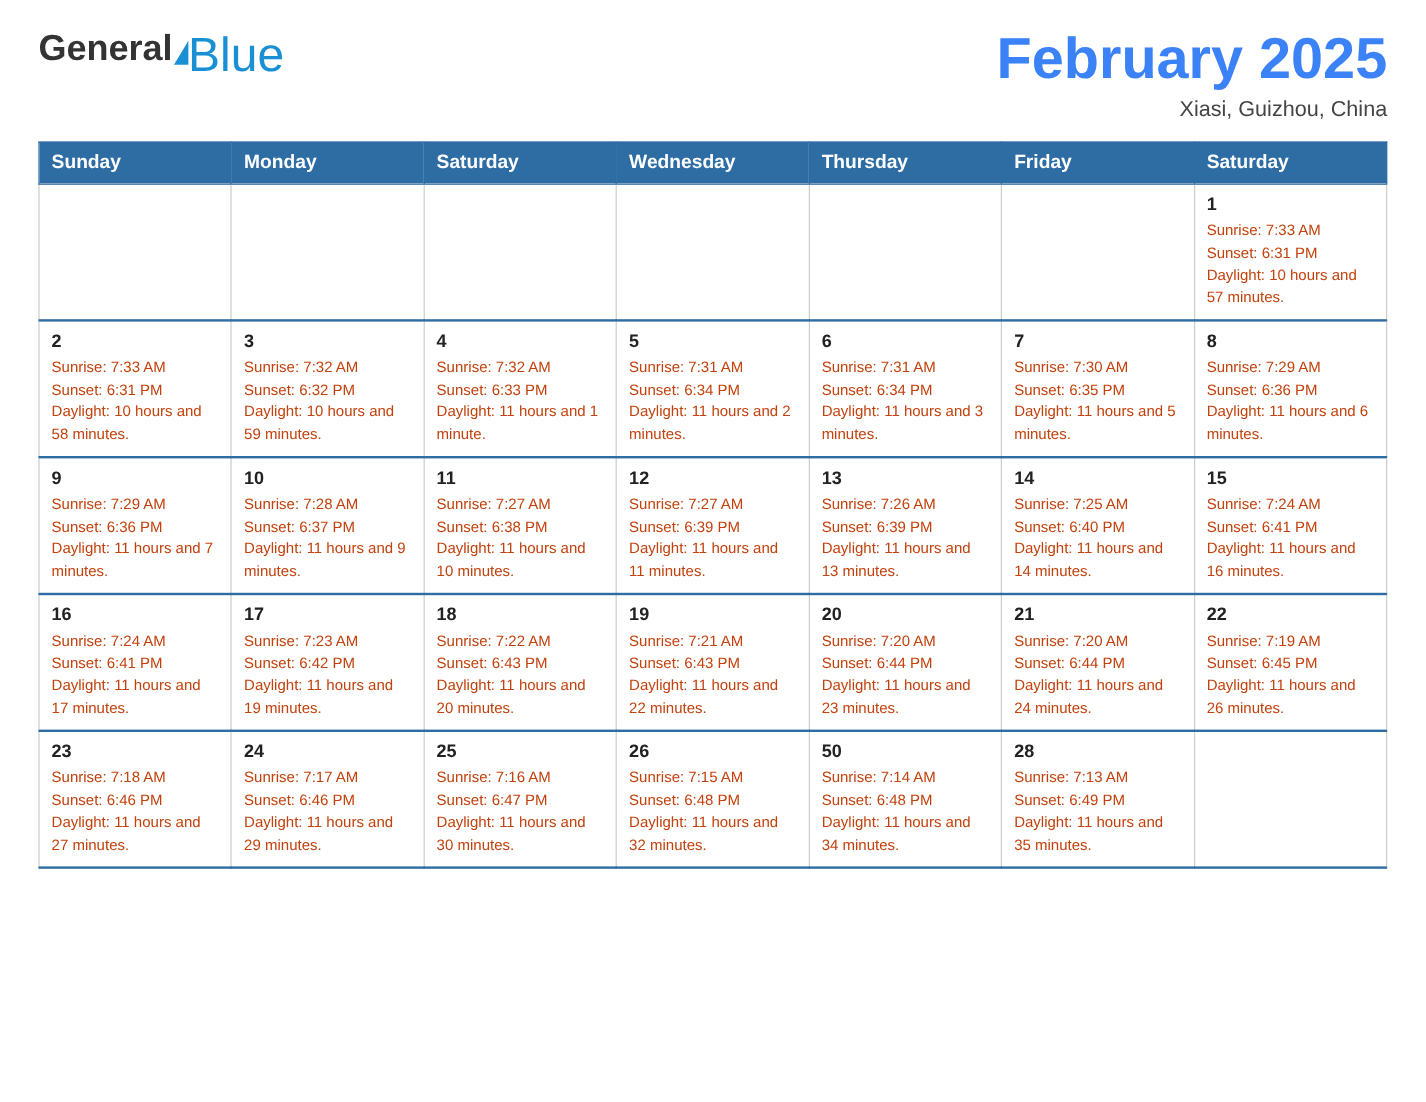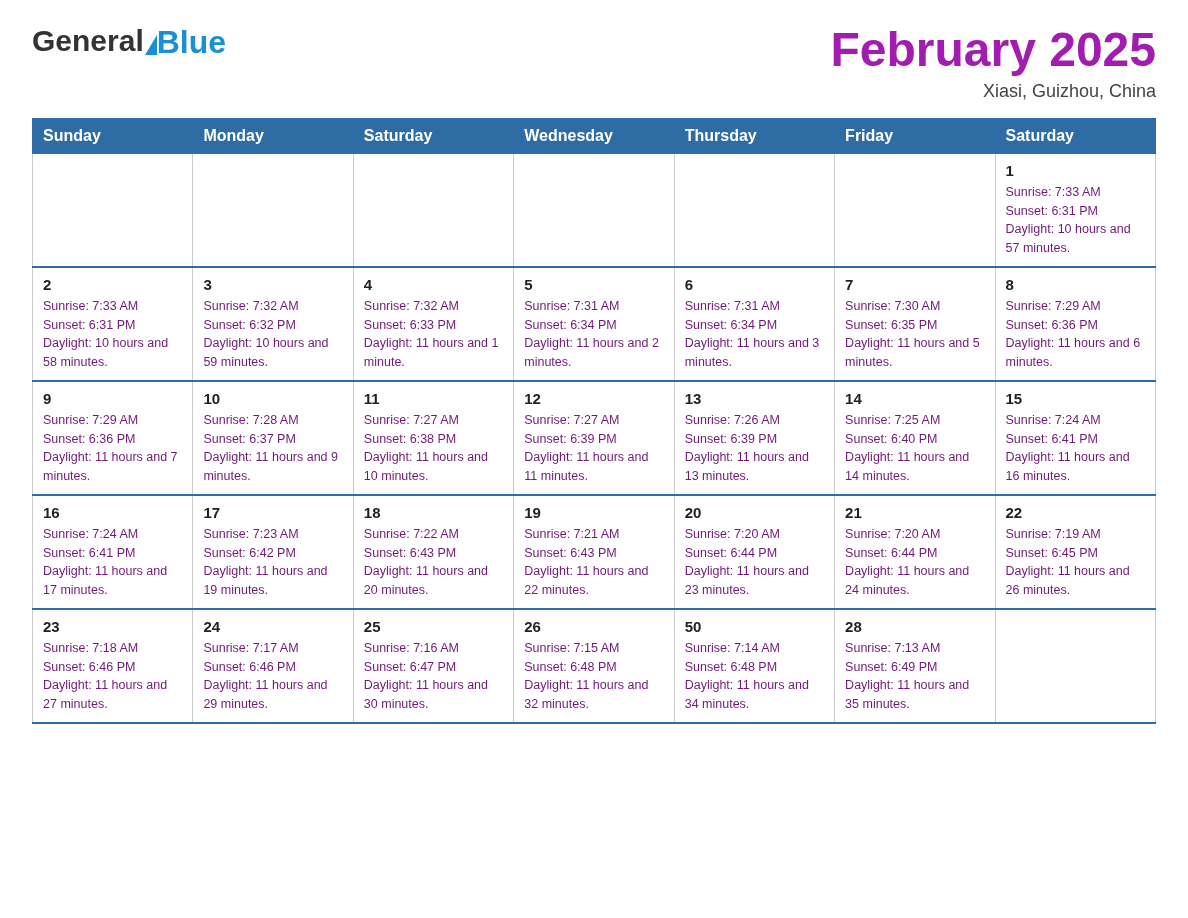--- a/index.html
+++ b/index.html
@@ -19,21 +19,21 @@
     .logo {
       display: flex;
       align-items: flex-start;
     }
     .title-block {
       text-align: right;
     }
     .month-year {
       font-size: 48px;
       font-weight: bold;
-      color: #a21caf;
+      color: #3b82f6;
       line-height: 1.1;
     }
     .location {
       font-size: 18px;
       color: #444;
       margin-top: 4px;
     }
     .calendar {
       width: 100%;
       border-collapse: collapse;
@@ -69,33 +69,33 @@
     }
     .cell-day {
       font-size: 15px;
       font-weight: bold;
       margin-bottom: 4px;
       color: #222;
     }
     .cell-info {
       font-size: 12.5px;
       line-height: 1.5;
-      color: #701a75;
+      color: #c2410c;
     }
     .empty-cell {
       background: #f5f5f5;
     }
     .logo-text-general {
       font-size: 30px;
       font-weight: bold;
       color: #333;
     }
     .logo-text-blue {
-      font-size: 32px;
-      font-weight: bold;
+      font-size: 40px;
+      font-weight: normal;
       color: #1a90d4;
     }
     .logo-triangle {
       width: 0;
       height: 0;
       border-left: 12px solid transparent;
       border-right: 0px solid transparent;
       border-bottom: 20px solid #1a90d4;
       display: inline-block;
       margin-left: 1px;

